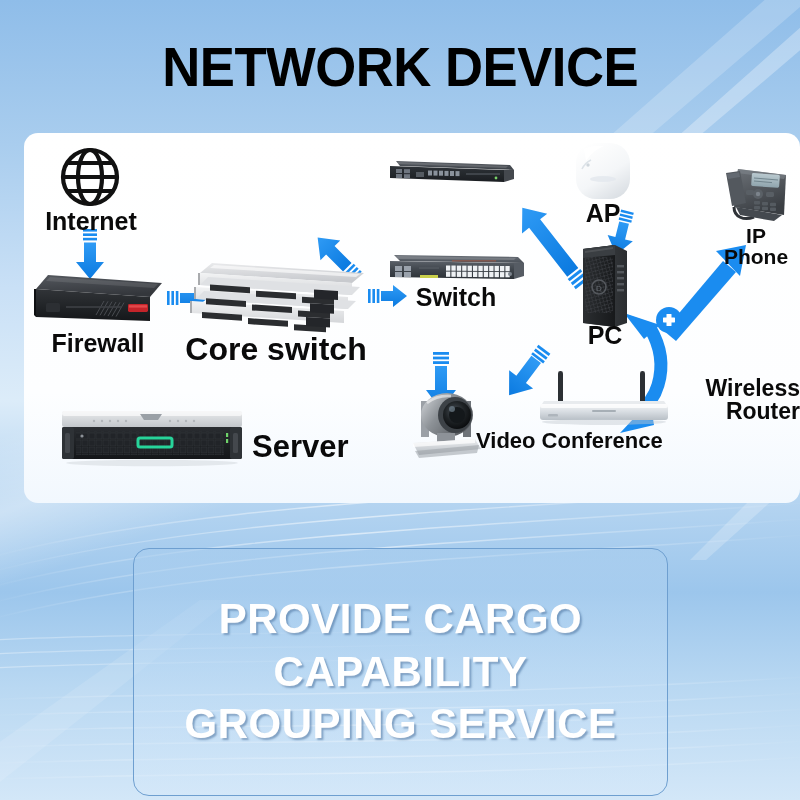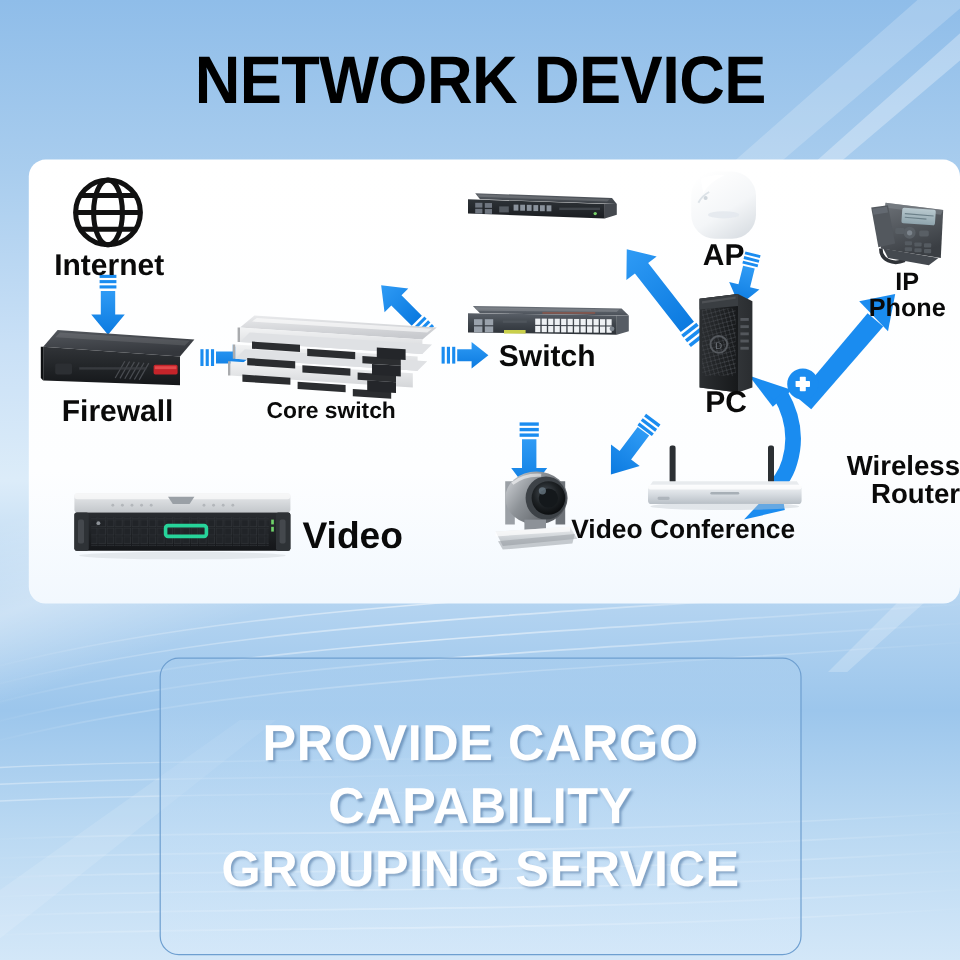--- a/index.html
+++ b/index.html
@@ -288,21 +288,21 @@
 
       <g fill="#24262a">
         <rect x="128" y="20" width="24" height="9" transform="skewY(3.8)"></rect>
         <rect x="124" y="34" width="24" height="9" transform="skewY(3.8)"></rect>
         <rect x="120" y="48" width="24" height="9" transform="skewY(3.8)"></rect>
       </g>
 
       <path d="M28,4 L174,13 L170,16 L24,7 Z" fill="#ffffff" opacity="0.6"></path>
     </svg>
   </div>
-  <div class="node-label" style="left:156px; top:200px; width:192px; font-size:19px;">Core switch</div>
+  <div class="node-label" style="left:156px; top:200px; width:192px; font-size:32px;">Core switch</div>
 
   <div class="node" style="left:362px; top:24px;">
     <svg width="130" height="34" viewBox="0 0 130 34">
       <defs>
         <linearGradient id="ctlTop" x1="0" y1="0" x2="0" y2="1">
           <stop offset="0%" stop-color="#5a5f66"></stop>
             <stop offset="100%" stop-color="#3b4046"></stop>
         </linearGradient>
         <linearGradient id="ctlFace" x1="0" y1="0" x2="0" y2="1">
           <stop offset="0%" stop-color="#2e3338"></stop>
@@ -604,21 +604,21 @@
 
       <g fill="#6fd36a">
         <rect x="172" y="28" width="2.2" height="4"></rect>
           <rect x="172" y="34" width="2.2" height="4"></rect>
       </g>
       <circle cx="28" cy="31" r="1.6" fill="#8d9298"></circle>
 
       <ellipse cx="98" cy="58" rx="86" ry="3.2" fill="#c8cdd2" opacity="0.4"></ellipse>
     </svg>
   </div>
-  <div class="node-label" style="left:228px; top:298px; width:170px; font-size:31px; text-align:left;">Video</div>
+  <div class="node-label" style="left:228px; top:298px; width:170px; font-size:31px; text-align:left;">Server</div>
 
 </div>
 
 <div class="banner">
   <div class="banner-line">PROVIDE CARGO</div>
   <div class="banner-line">CAPABILITY</div>
   <div class="banner-line">GROUPING SERVICE</div>
 </div>
 
 </body></html>

